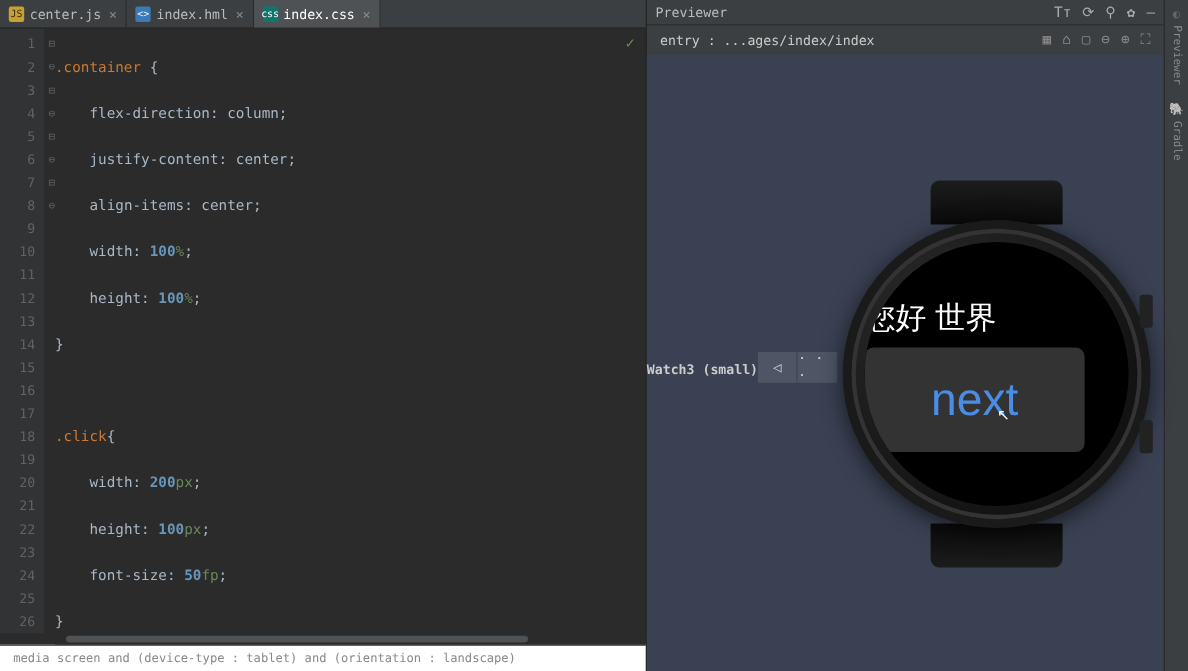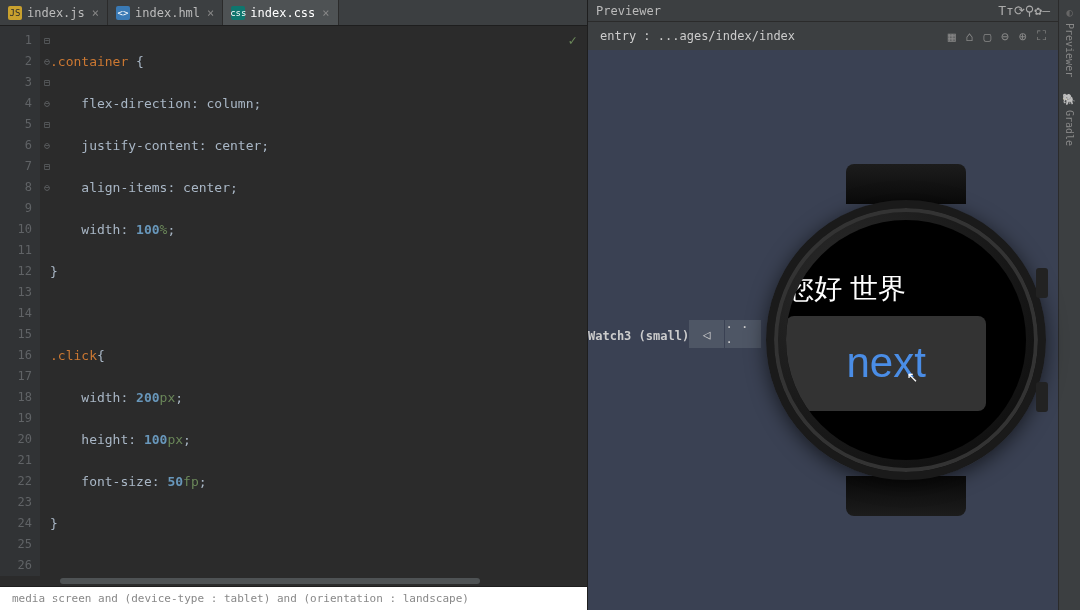--- a/index.html
+++ b/index.html
@@ -128,21 +128,21 @@
 }
 .prev-header {
   display: flex;
   align-items: center;
   justify-content: space-between;
   padding: 3px 8px;
   border-bottom: 1px solid #2b2b2b;
   font-size: 12px;
   color: #bbb;
 }
-.prev-header-icons { display: flex; align-items:center; }
+.prev-header-icons { display: flex; gap: 10px; align-items:center; }
 .prev-header-icons span { cursor: pointer; color: #aaa; font-size: 13px; }
 .prev-path {
   display: flex;
   align-items: center;
   justify-content: space-between;
   padding: 6px 12px;
   font-size: 12px;
   color: #ccc;
 }
 .prev-path-icons { display: flex; gap: 10px; align-items:center; }
@@ -275,21 +275,21 @@
 }
 .side-icon { writing-mode: horizontal-tb; font-size: 11px; color:#666; }
 </style>
 </head>
 <body>
 
 <div class="left-pane">
   <div class="tabs">
     <div class="tab">
       <span class="tab-icon js">JS</span>
-      <span>index.js</span>
+      <span>center.js</span>
       <span class="tab-close">×</span>
     </div>
     <div class="tab">
       <span class="tab-icon hml">&lt;&gt;</span>
       <span>index.hml</span>
       <span class="tab-close">×</span>
     </div>
     <div class="tab active">
       <span class="tab-icon css">css</span>
       <span>index.css</span>
@@ -353,20 +353,21 @@
         <div></div>
         <div></div>
         <div>⊖</div>
     </div>
     <div class="code">
 <div><span class="sel">.container</span><span> {</span></div>
 <div>    <span class="prop">flex-direction</span>: <span class="val">column</span>;</div>
 <div>    <span class="prop">justify-content</span>: <span class="val">center</span>;</div>
 <div>    <span class="prop">align-items</span>: <span class="val">center</span>;</div>
 <div>    <span class="prop">width</span>: <span class="num">100</span><span class="unit">%</span>;</div>
+<div>    <span class="prop">height</span>: <span class="num">100</span><span class="unit">%</span>;</div>
 <div>}</div>
 <div> </div>
 <div><span class="sel">.click</span><span>{</span></div>
 <div>    <span class="prop">width</span>: <span class="num">200</span><span class="unit">px</span>;</div>
 <div>    <span class="prop">height</span>: <span class="num">100</span><span class="unit">px</span>;</div>
 <div>    <span class="prop">font-size</span>: <span class="num">50</span><span class="unit">fp</span>;</div>
 <div>}</div>
 
 
 

